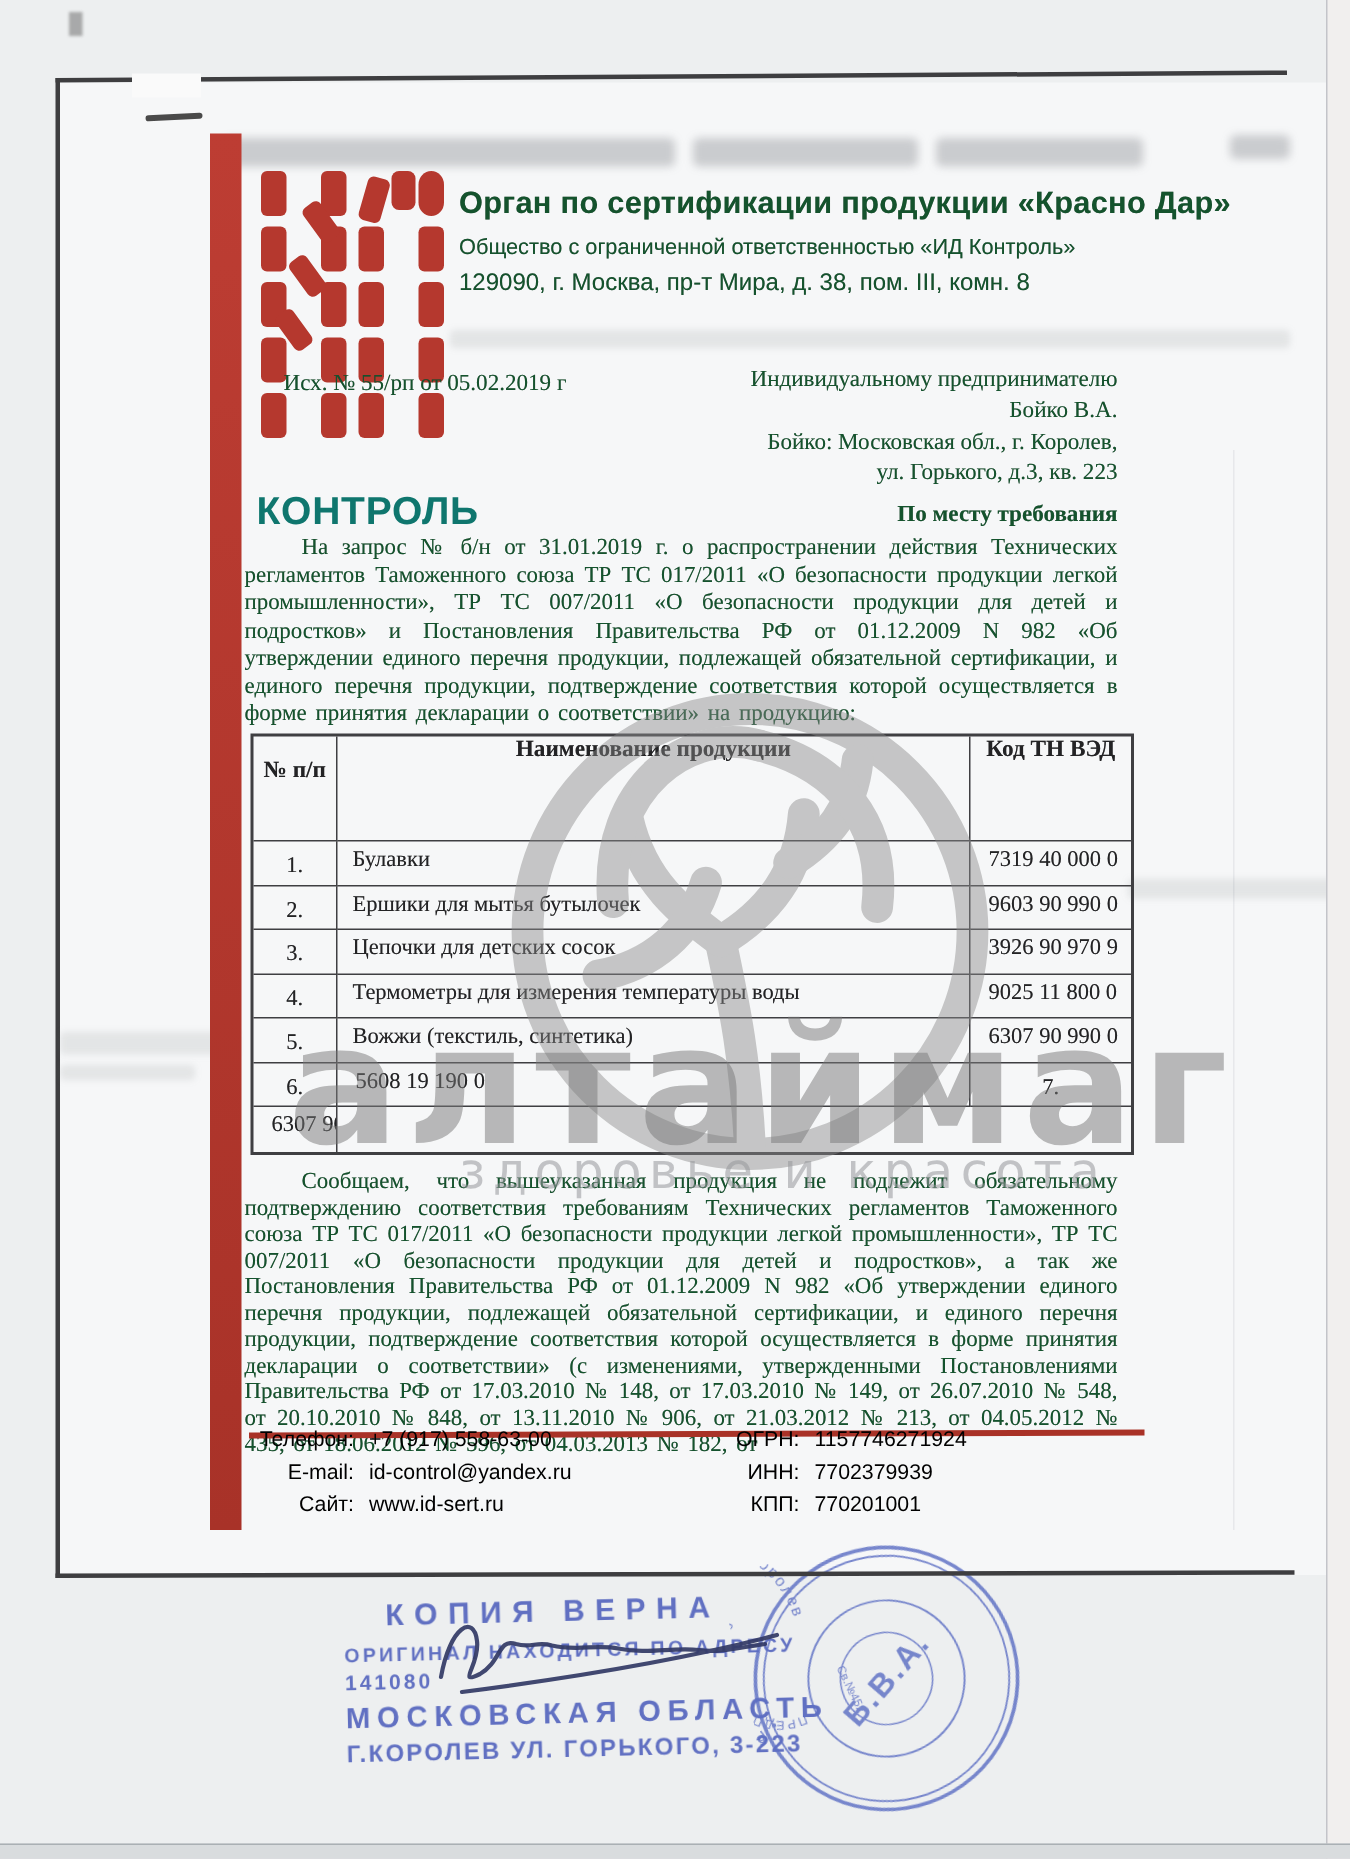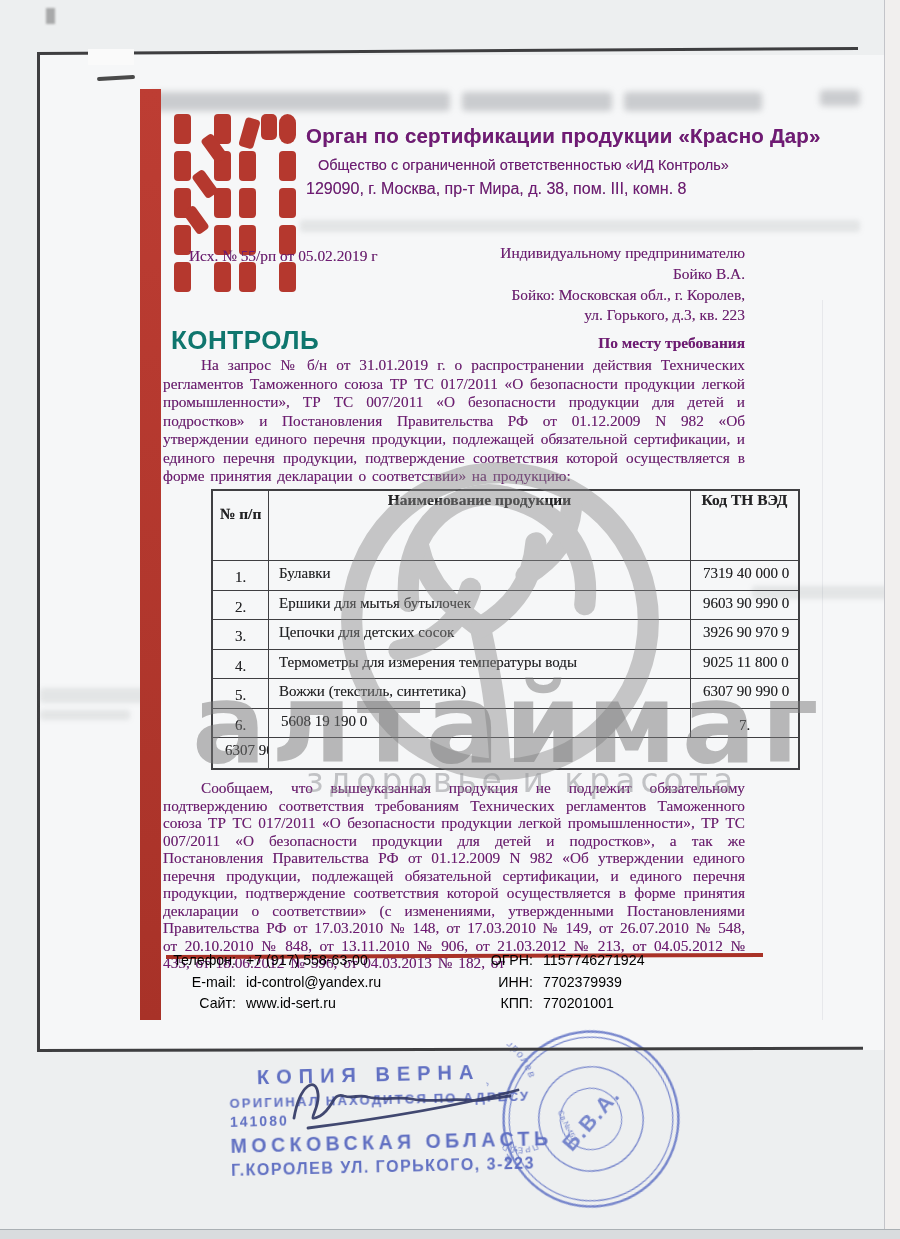--- a/index.html
+++ b/index.html
@@ -1,26 +1,26 @@
 <!DOCTYPE html>
 <html><head>
 <meta charset="utf-8">
 <style>
   html,body{margin:0;padding:0;background:#c9cccf;}
   #scan{position:relative;width:900px;height:1239px;margin:0 auto;background:#edeff0;overflow:hidden;
         font-family:"Liberation Serif",serif;}
   .abs{position:absolute;}
-  .doc-text{color:#701a75;text-shadow:0 0 .4px rgba(35,35,35,.45);}
+  .doc-text{color:#14532d;text-shadow:0 0 .4px rgba(35,35,35,.45);}
   .sans{font-family:"Liberation Sans",sans-serif;}
   
   #page-bg{left:39px;top:55px;width:845px;height:995px;background:#f6f7f8;}
   .frame{background:#3e3e40;}
   
   #org-title{left:306px;top:124px;font-size:20.5px;font-weight:bold;letter-spacing:.2px;}
-  #org-subtitle{left:306px;top:157px;font-size:14.5px;margin-left:12px;}
+  #org-subtitle{left:306px;top:157px;font-size:14.5px;}
   #org-address{left:306px;top:180px;font-size:16px;}
   #logo-caption{left:171px;top:325px;font-size:26px;font-weight:800;color:#0f766e;letter-spacing:.5px;}
   
   .para{width:582px;text-align:justify;text-indent:38px;font-size:15.3px;word-spacing:2px;}
   #para1{left:163px;top:356px;line-height:18.5px;}
   #para2{left:163px;top:779px;line-height:17.5px;}
   
   #products-table{left:167px;top:489px;width:585px;display:grid;
     grid-template-columns:56px 1fr 107px;grid-template-rows:70px repeat(7,29.5px);
     border:2px solid #3f3f42;background:transparent;}
@@ -123,21 +123,21 @@
   <div class="abs doc-text" style="left:430px;top:243px;width:315px;text-align:right;font-size:15.4px;line-height:20.8px;">
     <div>Индивидуальному предпринимателю</div>
     <div>Бойко В.А.</div>
     <div>Бойко: Московская обл., г. Королев,</div>
     <div>ул. Горького, д.3, кв. 223</div>
   </div>
   <div class="abs doc-text" style="left:430px;top:334px;width:315px;text-align:right;font-size:15.4px;font-weight:bold;">По месту требования</div>
 
   <div id="para1" class="abs para doc-text">На запрос № б/н от 31.01.2019 г. о распространении действия Технических регламентов Таможенного союза ТР ТС 017/2011 «О безопасности продукции легкой промышленности», ТР ТС 007/2011 «О безопасности продукции для детей и подростков» и Постановления Правительства РФ от 01.12.2009 N 982 «Об утверждении единого перечня продукции, подлежащей обязательной сертификации, и единого перечня продукции, подтверждение соответствия которой осуществляется в форме принятия декларации о соответствии» на продукцию:</div>
 
-  <div id="products-table" class="abs" style="z-index:2;margin-left:44px;">
+  <div id="products-table" class="abs" style="z-index:2;">
     <div class="t-cell th th-num">№ п/п</div>
     <div class="t-cell th th-mid">Наименование продукции</div>
     <div class="t-cell th th-code">Код ТН ВЭД</div>
 
     <div class="t-cell td-num">1.</div>
     <div class="t-cell td-name">Булавки</div>
     <div class="t-cell td-code">7319 40 000 0</div>
 
     <div class="t-cell td-num">2.</div>
     <div class="t-cell td-name">Ершики для мытья бутылочек</div>

